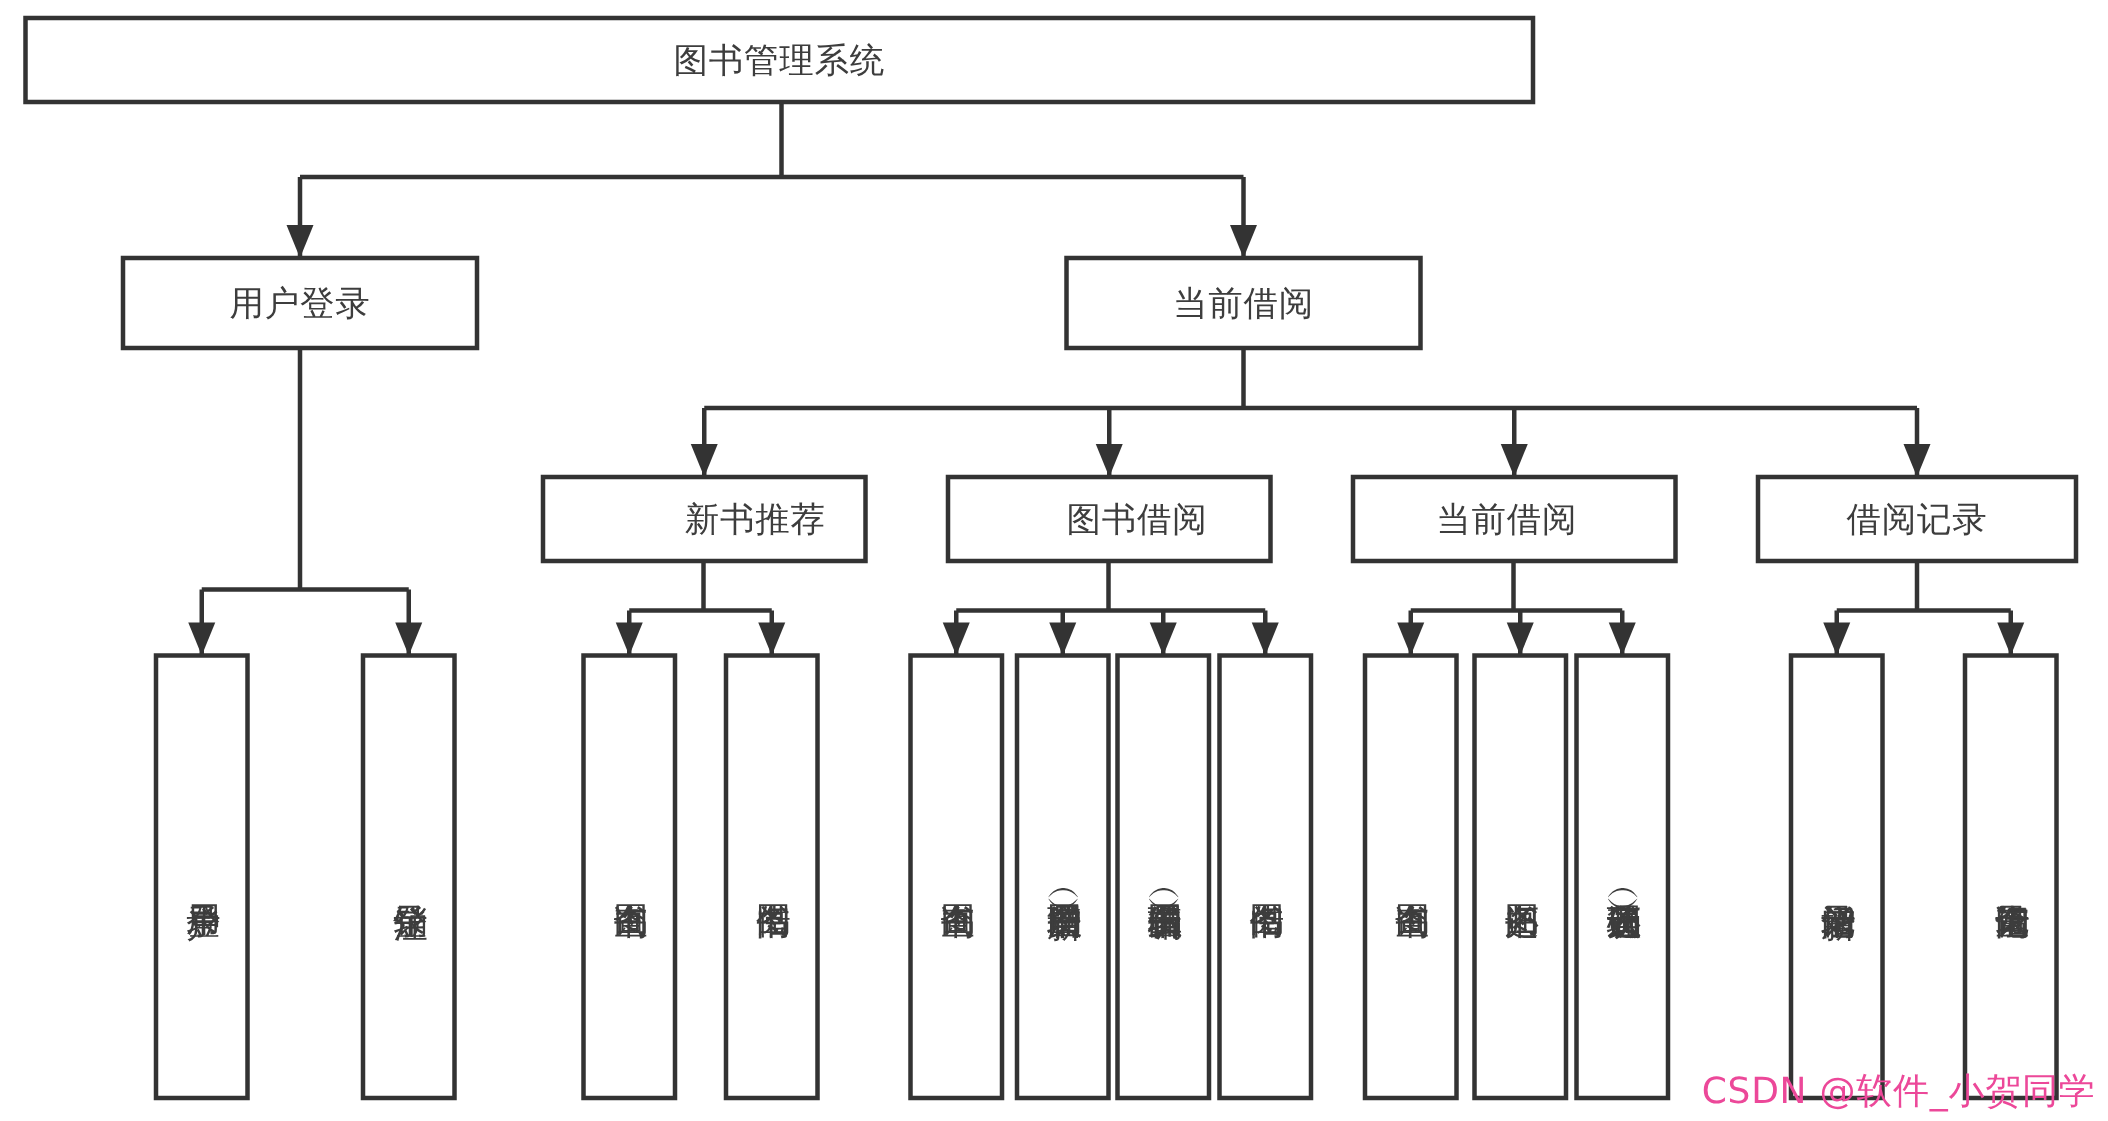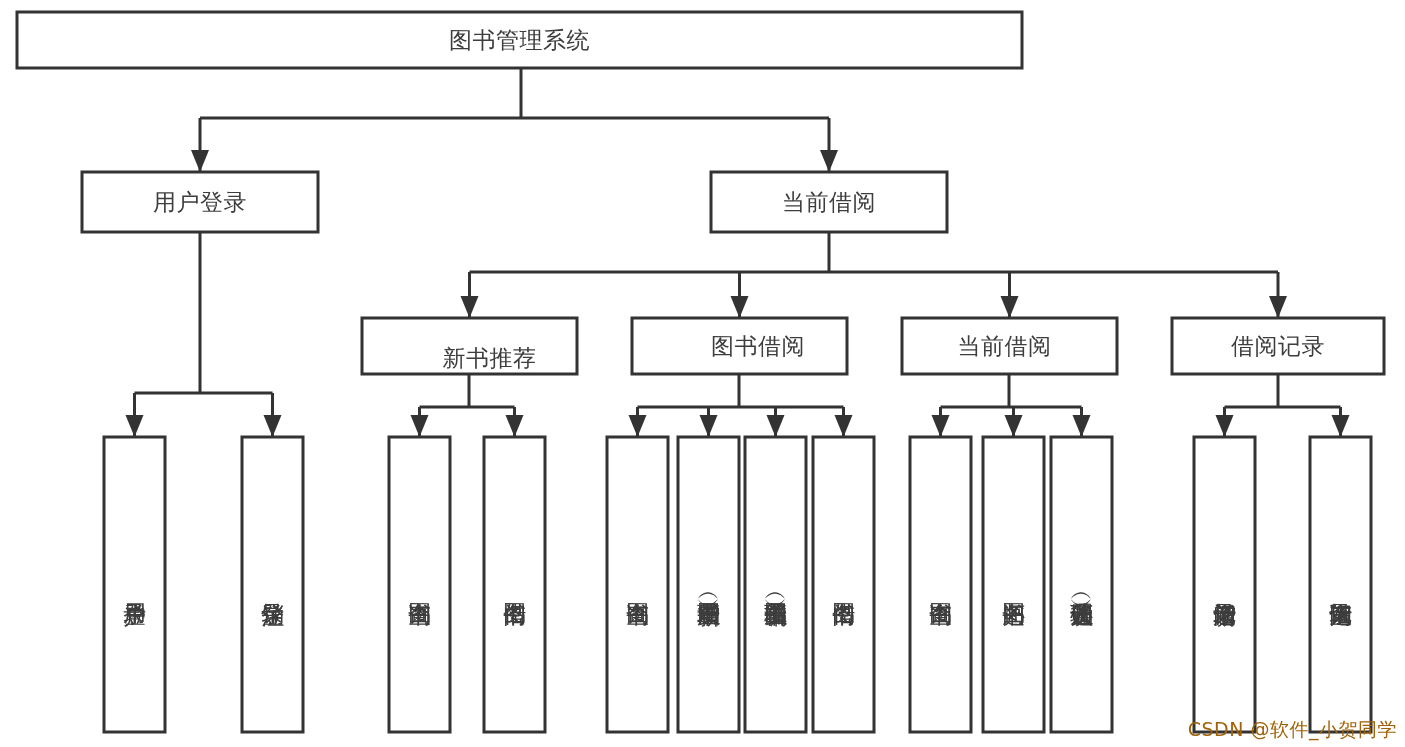--- a/index.html
+++ b/index.html
@@ -63,22 +63,22 @@
     writing-mode: vertical-rl;
     text-orientation: upright;
     white-space: nowrap;
     pointer-events: none;
     overflow: visible;
   }
   .watermark {
     position: absolute;
     right: 8px;
     bottom: 4px;
-    color: #a16207;
-    font-size: 19px;
+    color: #ec4899;
+    font-size: 24px;
     letter-spacing: 0.5px;
     white-space: nowrap;
     pointer-events: none;
   }
 </style>
 </head>
 <body>
 
 <div id="canvas">
 
@@ -158,21 +158,21 @@
         <rect x="1051" y="437" width="61" height="295" class="node-rect"></rect>
         <rect x="1194" y="437" width="61" height="295" class="node-rect"></rect>
         <rect x="1310" y="437" width="61" height="295" class="node-rect"></rect>
       </g>
   </svg>
 
   <div id="labels-layer">
       <div class="node-label-h" style="left: 17px; top: 12px; width: 1005px; height: 56px;">图书管理系统</div>
       <div class="node-label-h" style="left: 82px; top: 172px; width: 236px; height: 60px;">用户登录</div>
       <div class="node-label-h" style="left: 711px; top: 172px; width: 236px; height: 60px;">当前借阅</div>
-      <div class="node-label-h" style="left: 370px; top: 318px; width: 239px; height: 56px; margin-top: 12px;">新书推荐</div>
+      <div class="node-label-h" style="left: 384px; top: 318px; width: 239px; height: 56px;">新书推荐</div>
       <div class="node-label-h" style="left: 632px; top: 318px; width: 252px; height: 56px;">图书借阅</div>
       <div class="node-label-h" style="left: 902px; top: 318px; width: 205px; height: 56px;">当前借阅</div>
       <div class="node-label-h" style="left: 1172px; top: 318px; width: 212px; height: 56px;">借阅记录</div>
       <div class="node-label-v" style="left: 104px; top: 437px; width: 61px; height: 295px;">用户登录</div>
       <div class="node-label-v" style="left: 242px; top: 437px; width: 61px; height: 295px;">注销登录</div>
       <div class="node-label-v" style="left: 389px; top: 437px; width: 61px; height: 295px;">查询图书</div>
       <div class="node-label-v" style="left: 484px; top: 437px; width: 61px; height: 295px;">借阅图书</div>
       <div class="node-label-v" style="left: 607px; top: 437px; width: 61px; height: 295px;">查询图书</div>
       <div class="node-label-v" style="left: 678px; top: 437px; width: 61px; height: 295px;">新增图书（管理员）</div>
       <div class="node-label-v" style="left: 745px; top: 437px; width: 61px; height: 295px;">编辑图书（管理员）</div>

